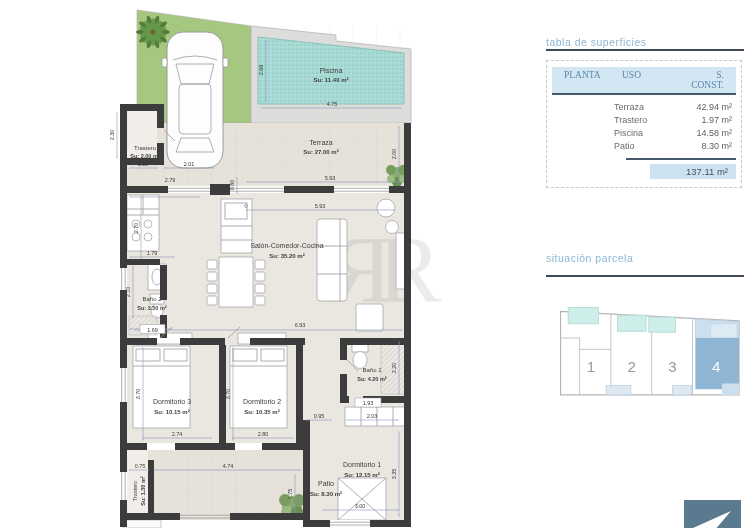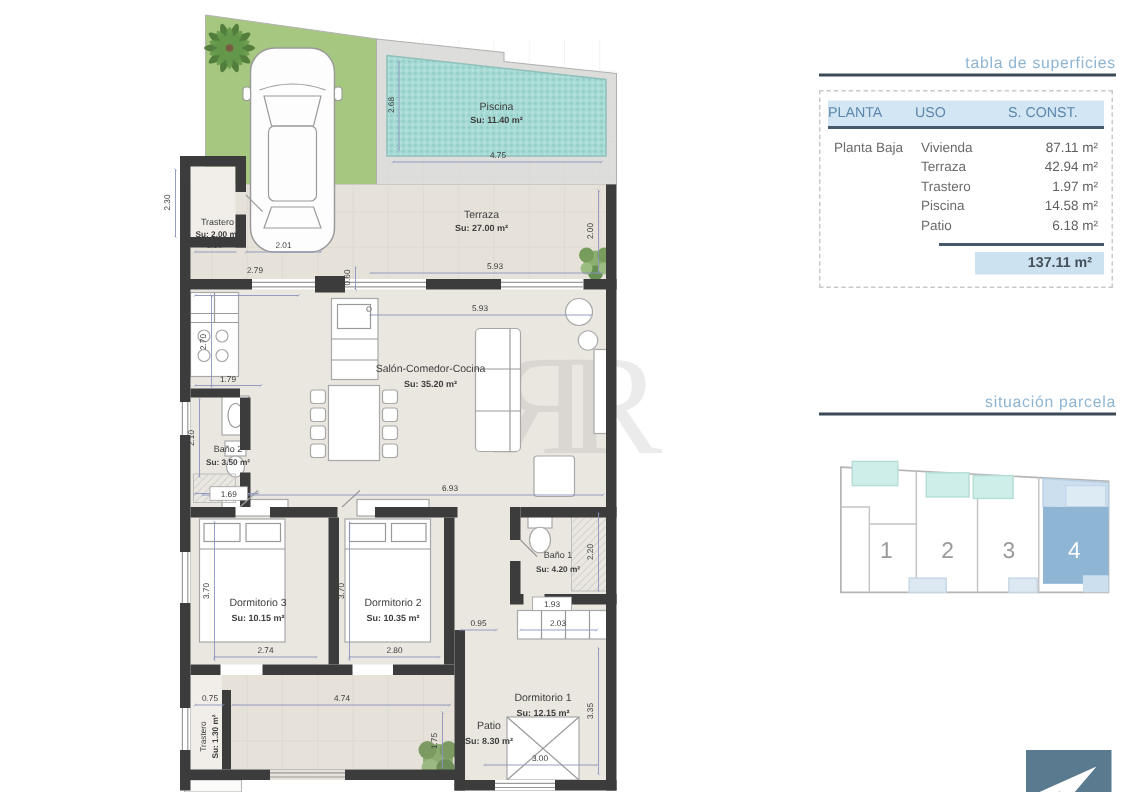--- a/index.html
+++ b/index.html
@@ -11,35 +11,35 @@
   .f{fill:#ffffff;stroke:#a8a8a8;stroke-width:.8;}
   .thin{fill:none;stroke:#9a9a9a;stroke-width:.8;}
   .dl{stroke:#8d93bd;stroke-width:.6;}
   .dt{font-size:5.5px;fill:#3a3a3a;text-anchor:middle;}
   .rn{font-size:7px;fill:#3e3e3e;text-anchor:middle;}
   .ra{font-size:6px;font-weight:bold;fill:#3e3e3e;text-anchor:middle;}
   .sm{font-size:6px;}
   .sma{font-size:5.5px;}
   
   .panel{position:absolute;left:546px;top:0;width:198px;}
-  .panel-title{position:absolute;left:0;width:198px;text-align:right;
+  .panel-title{position:absolute;left:0;width:198px;text-align:left;
       font-size:10.5px;letter-spacing:.5px;color:#8db5d3;}
   .rule{position:absolute;left:0;width:198px;height:2px;background:#3c4a57;}
   .tablebox{position:absolute;left:0;top:60px;width:196px;border:1px dashed #c9c9c9;
       padding:6px 5px 8px 5px;box-sizing:border-box;background:#fff;}
   .thead{display:grid;grid-template-columns:58px 62px 1fr;background:#d3e6f3;
-      color:#5d87ac;font-size:9.5px;padding:3px 0;border-bottom:2px solid #46586b;}
-  .thead span:last-child{text-align:left;}
+      color:#5d87ac;font-size:9.5px;padding:3px 12px;border-bottom:2px solid #46586b;font-family:Liberation Serif, serif;}
+  .thead span:last-child{text-align:right;}
   .trow{display:grid;grid-template-columns:58px 62px 1fr;font-size:9px;color:#6b6b6b;
       padding:1.5px 4px;}
   .trow span:last-child{text-align:right;color:#5f5f5f;}
   .tbody{margin-top:5px;}
   .totline{height:2px;background:#46586b;width:110px;margin:6px 0 4px auto;}
   .totchip{background:#cde2f1;color:#45505a;font-size:9.5px;padding:2px 8px;
-      width:70px;margin-left:auto;text-align:right;font-weight:bold;}
+      width:70px;margin-left:auto;text-align:right;}
   #parcel{position:absolute;left:5px;top:300px;}
   .pnum{font-size:16px;fill:#9a9a9a;text-anchor:middle;font-family:"Liberation Sans",sans-serif;}
   .pnum4{fill:#ffffff;}
   .logo{position:absolute;left:684px;top:500px;width:57px;height:44px;background:#5a7b8f;}
 </style>
 </head>
 <body>
 
 <div id="stage">
 
@@ -358,50 +358,45 @@
     <div class="rule" style="top:49px"></div>
 
     <div class="tablebox">
       <div class="thead">
         <span>PLANTA</span>
         <span>USO</span>
         <span>S. CONST.</span>
       </div>
       <div class="tbody">
         <div class="trow">
-          <span>Planta Baja</span>
-          <span>Vivienda</span>
-          <span>87.11 m²</span>
-        </div>
-        <div class="trow">
           <span></span>
           <span>Terraza</span>
           <span>42.94 m²</span>
         </div>
         <div class="trow">
           <span></span>
           <span>Trastero</span>
           <span>1.97 m²</span>
         </div>
         <div class="trow">
           <span></span>
           <span>Piscina</span>
           <span>14.58 m²</span>
         </div>
         <div class="trow">
           <span></span>
           <span>Patio</span>
-          <span>6.18 m²</span>
+          <span>8.30 m²</span>
         </div>
       </div>
       <div class="totline"></div>
       <div class="totchip">137.11 m²</div>
     </div>
 
-    <div class="panel-title" style="top:262px">situación parcela</div>
+    <div class="panel-title" style="top:252px">situación parcela</div>
     <div class="rule" style="top:275px"></div>
 
     <svg id="parcel" width="190" height="112" viewBox="0 0 200 118">
       <polygon points="10,12 198,22 198,100 10,100" fill="#ffffff" stroke="#b5b5b5" stroke-width="1.2"></polygon>
       <g stroke="#c3c3c3" stroke-width="1" fill="none">
         <line x1="63" y1="15" x2="63" y2="100"></line>
         <line x1="106" y1="17" x2="106" y2="100"></line>
         <line x1="149" y1="19" x2="149" y2="100"></line>
         <polyline points="10,40 30,40 30,100"></polyline>
         <polyline points="30,52 63,52"></polyline>

